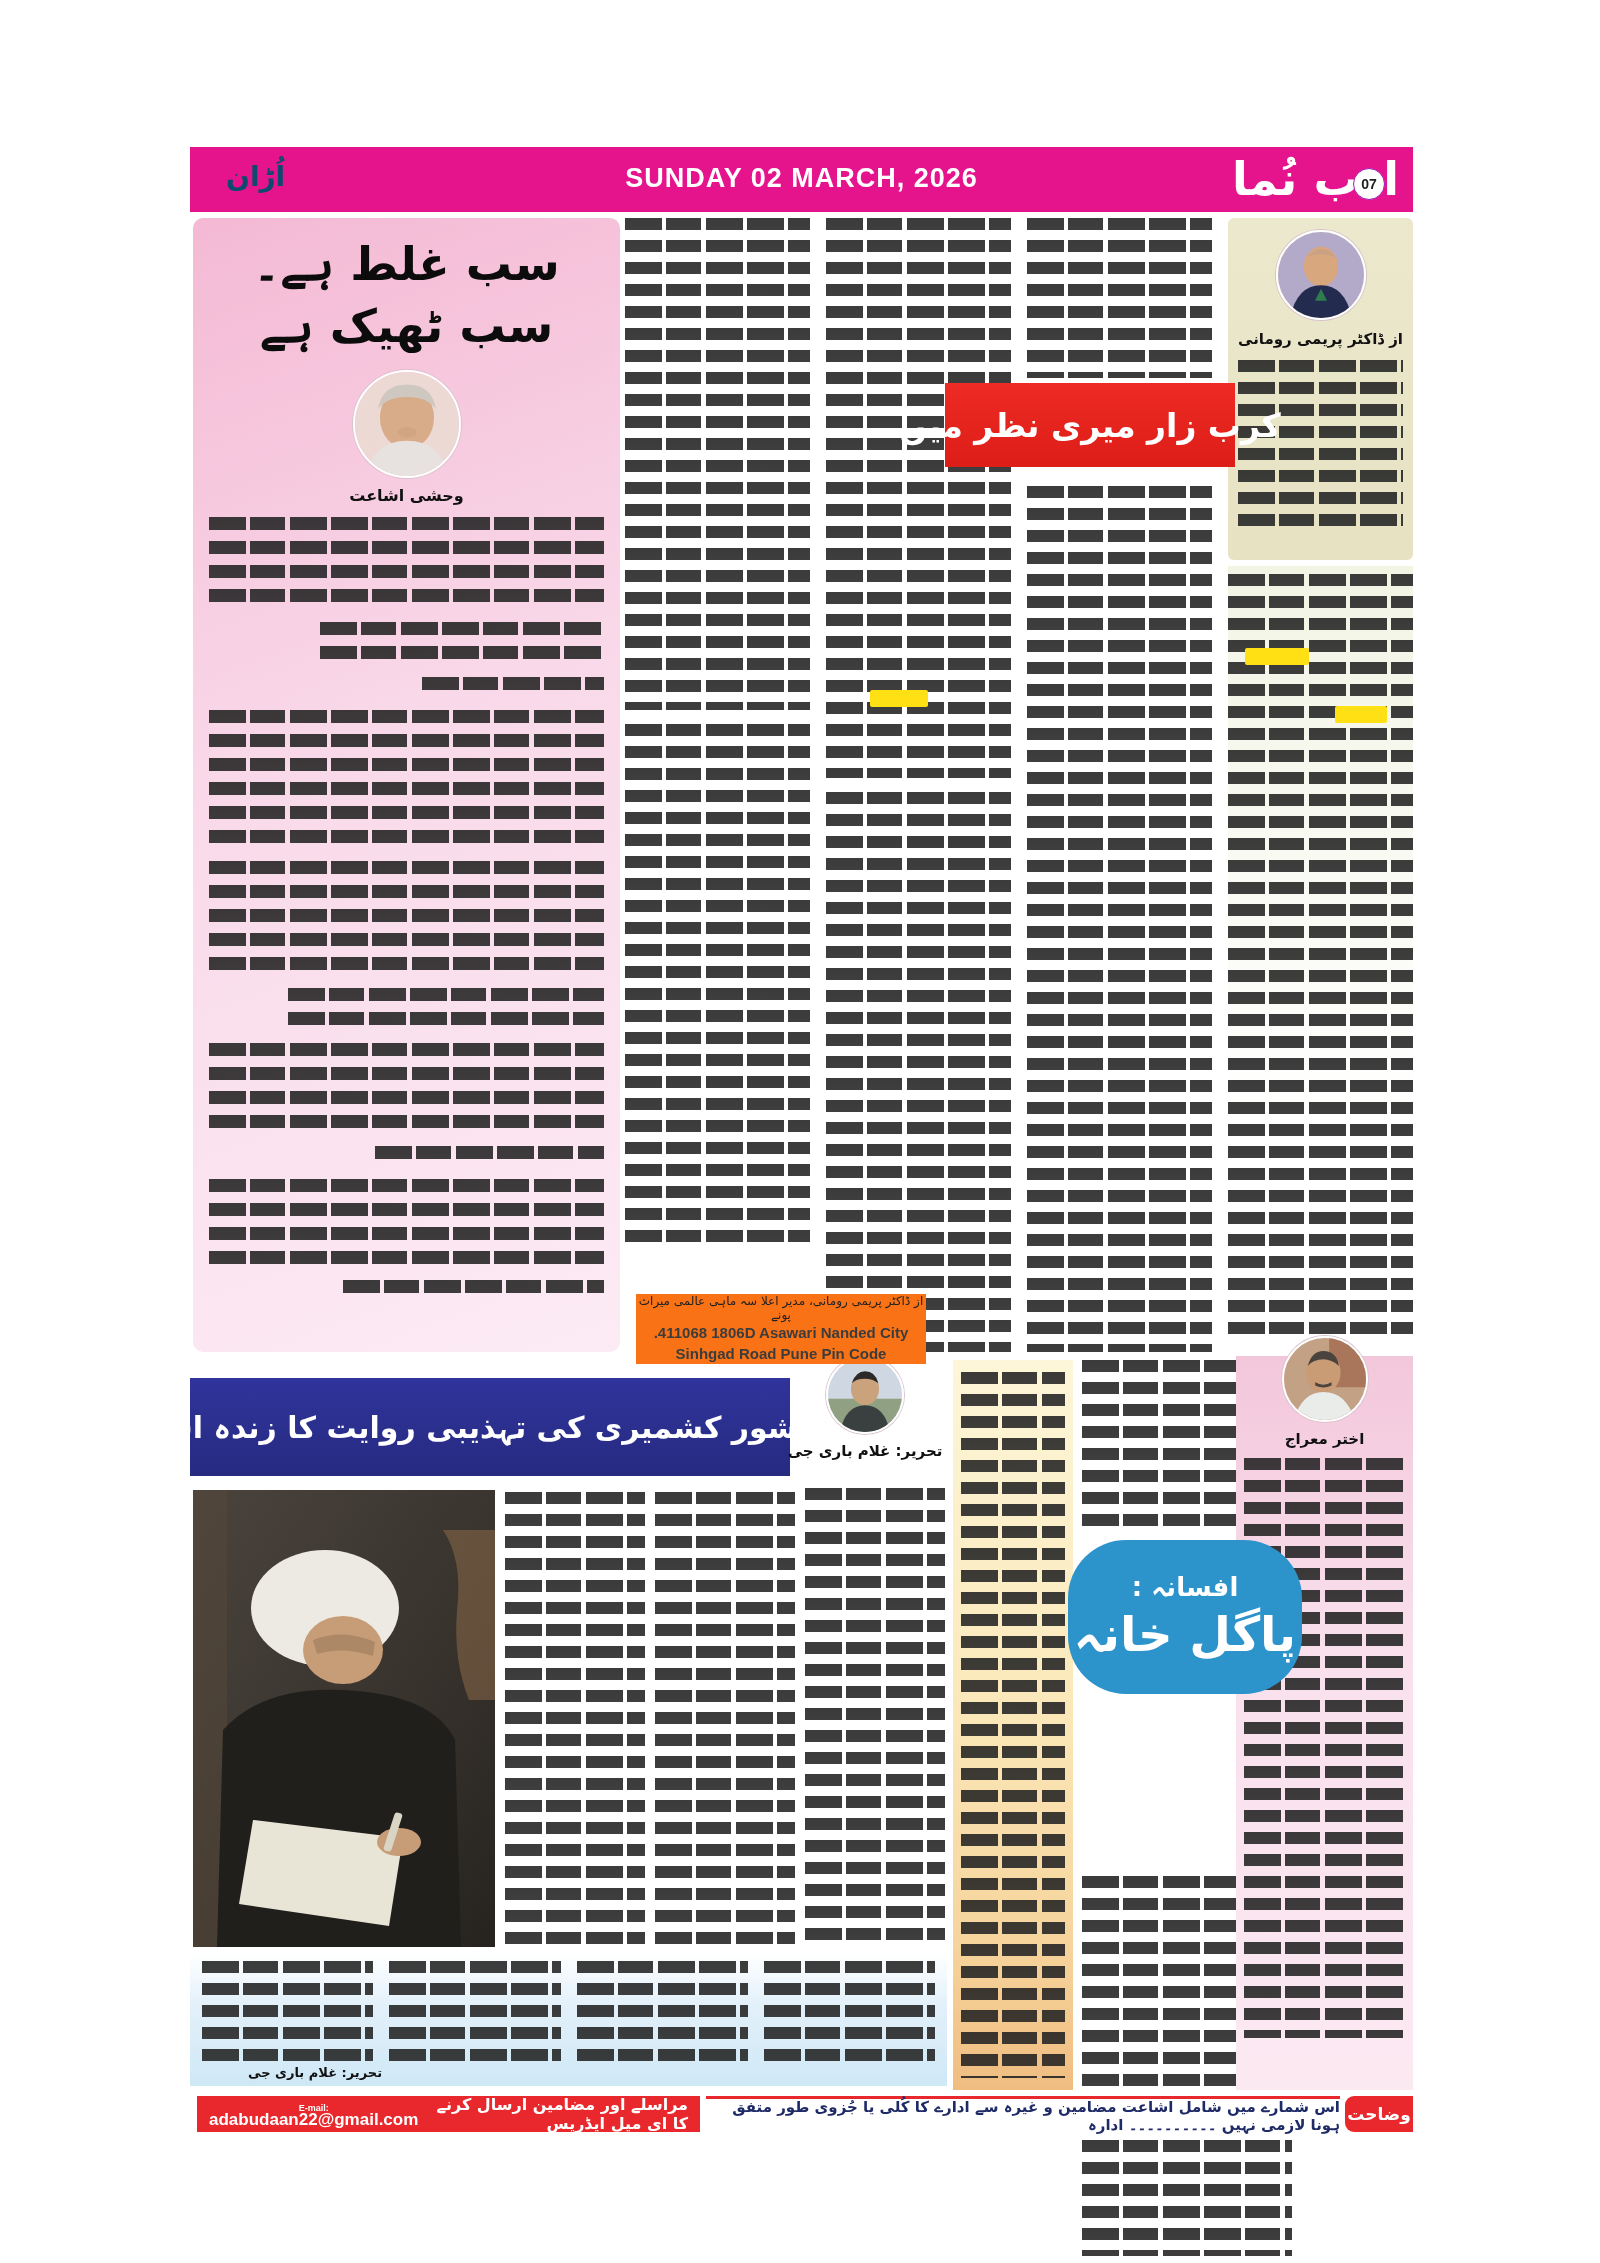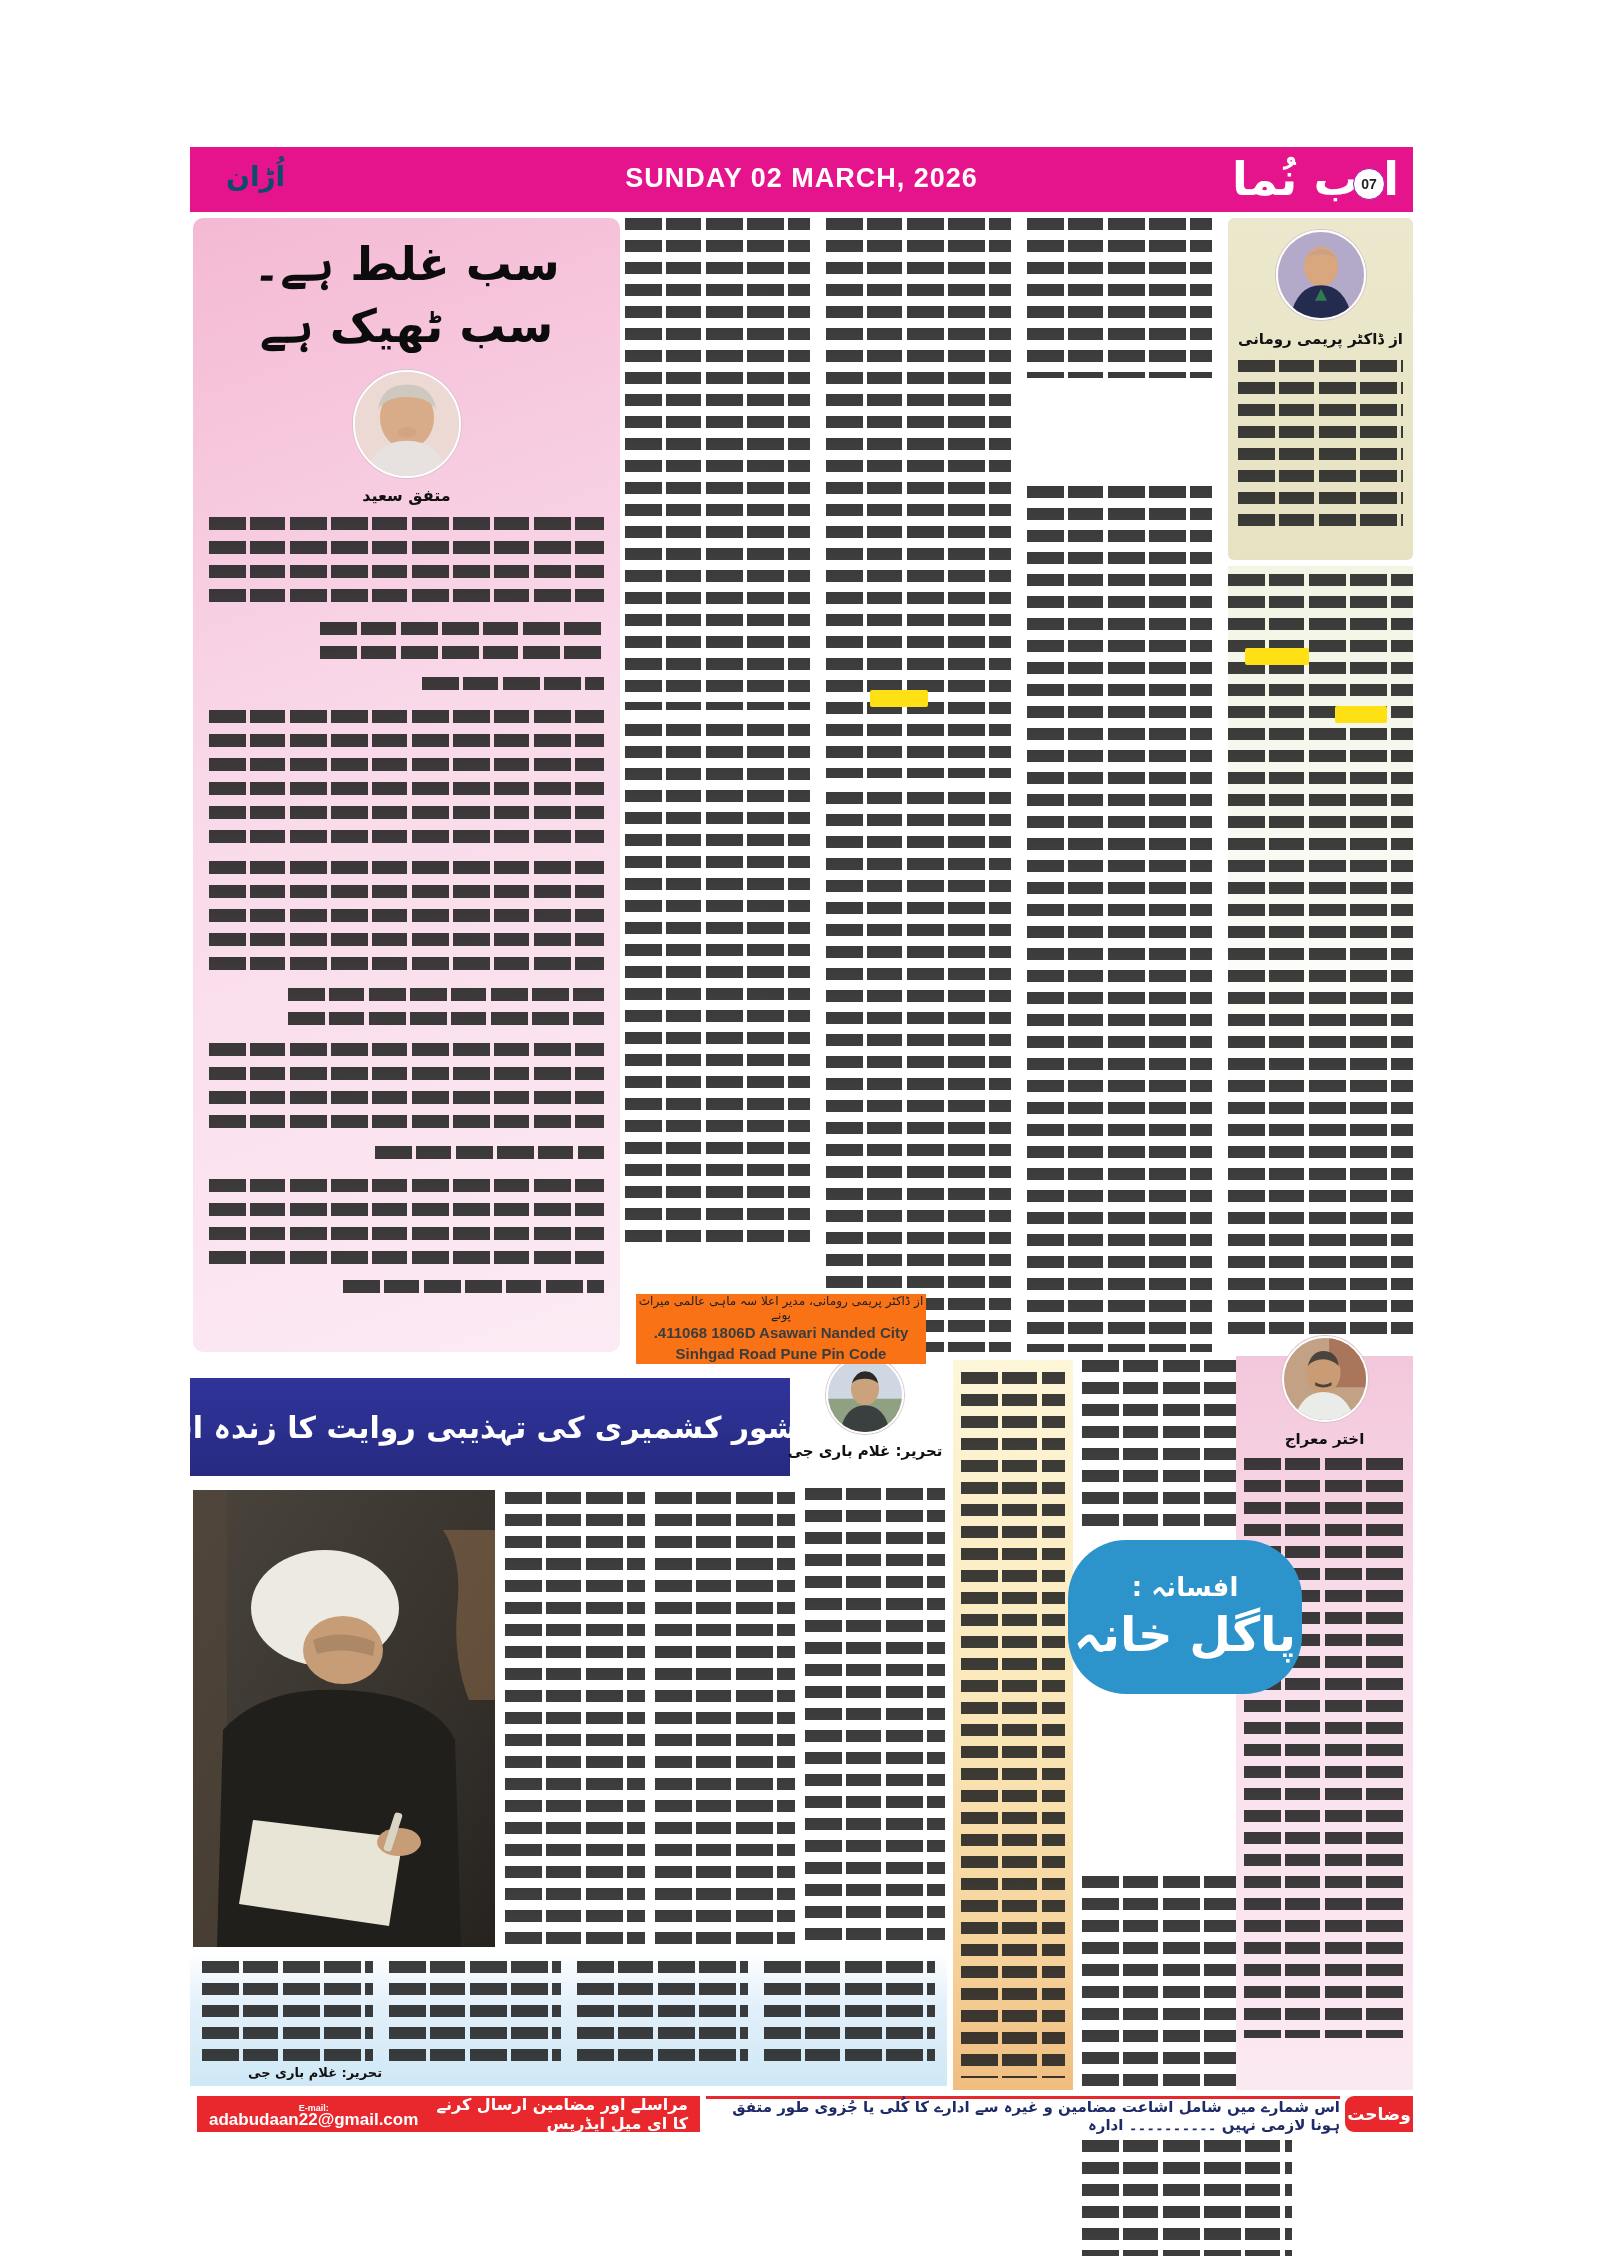--- a/index.html
+++ b/index.html
@@ -94,21 +94,21 @@
     <div class="pink-head ur" style="margin-top:2px;">سب ٹھیک ہے</div>
     <div class="pic" style="width:104px;height:104px;margin:14px auto 0 auto;">
       <svg viewBox="0 0 100 100" width="104" height="104">
         <rect width="100" height="100" fill="#ecd9d4"></rect>
         <ellipse cx="50" cy="44" rx="26" ry="30" fill="#d8ab89"></ellipse>
         <path d="M22 36 Q26 12 50 12 Q74 12 78 36 Q70 24 50 24 Q30 24 22 36Z" fill="#cfc8c0"></path>
         <path d="M10 100 Q18 66 50 66 Q82 66 90 100Z" fill="#e7e2df"></path>
         <ellipse cx="50" cy="58" rx="9" ry="5" fill="#c2917040"></ellipse>
       </svg>
     </div>
-    <div class="author-name ur" style="margin-top:8px;">متفق سعید</div>
+    <div class="author-name ur" style="margin-top:8px;">وحشی اشاعت</div>
     <div style="padding:12px 16px 0 16px;display:flex;flex-direction:column;gap:9px;align-items:flex-end;">
       <div class="sim loose" style="width:100%;height:96px;"></div>
       <div class="sim loose" style="width:72%;height:46px;"></div>
       <div class="sim loose" style="width:46%;height:24px;"></div>
       <div class="sim loose" style="width:100%;height:142px;"></div>
       <div class="sim loose" style="width:100%;height:118px;"></div>
       <div class="sim loose" style="width:80%;height:46px;"></div>
       <div class="sim loose" style="width:100%;height:94px;"></div>
       <div class="sim loose" style="width:58%;height:24px;"></div>
       <div class="sim loose" style="width:100%;height:92px;"></div>
@@ -122,20 +122,23 @@
   </div>
   <div class="col" style="left:826px;">
     <div class="sim" style="height:560px;"></div>
     <div class="sim" style="height:560px;margin-top:14px;"></div>
   </div>
   <div class="col" style="left:1027px;">
     <div class="sim" style="height:160px;"></div>
     <div class="sim" style="height:866px;margin-top:108px;"></div>
   </div>
 
+  <div class="abs red-head-box">
+    <div class="t ur">کرب زار میری نظر میں</div>
+  </div>
 
   <div class="abs" style="left:636px;top:1258px;width:290px;background:#f97316;z-index:4;margin-top:36px;">
     <div class="credit ur">از ڈاکٹر پریمی رومانی، مدیر اعلا سہ ماہی عالمی میراث پونے</div>
     <div class="address">.411068 1806D Asawari Nanded City</div>
     <div class="address">Sinhgad Road Pune Pin Code</div>
   </div>
 
   <div class="abs beige-box">
     <div class="pic" style="width:86px;height:86px;margin:12px auto 0 auto;">
       <svg viewBox="0 0 100 100" width="86" height="86">

